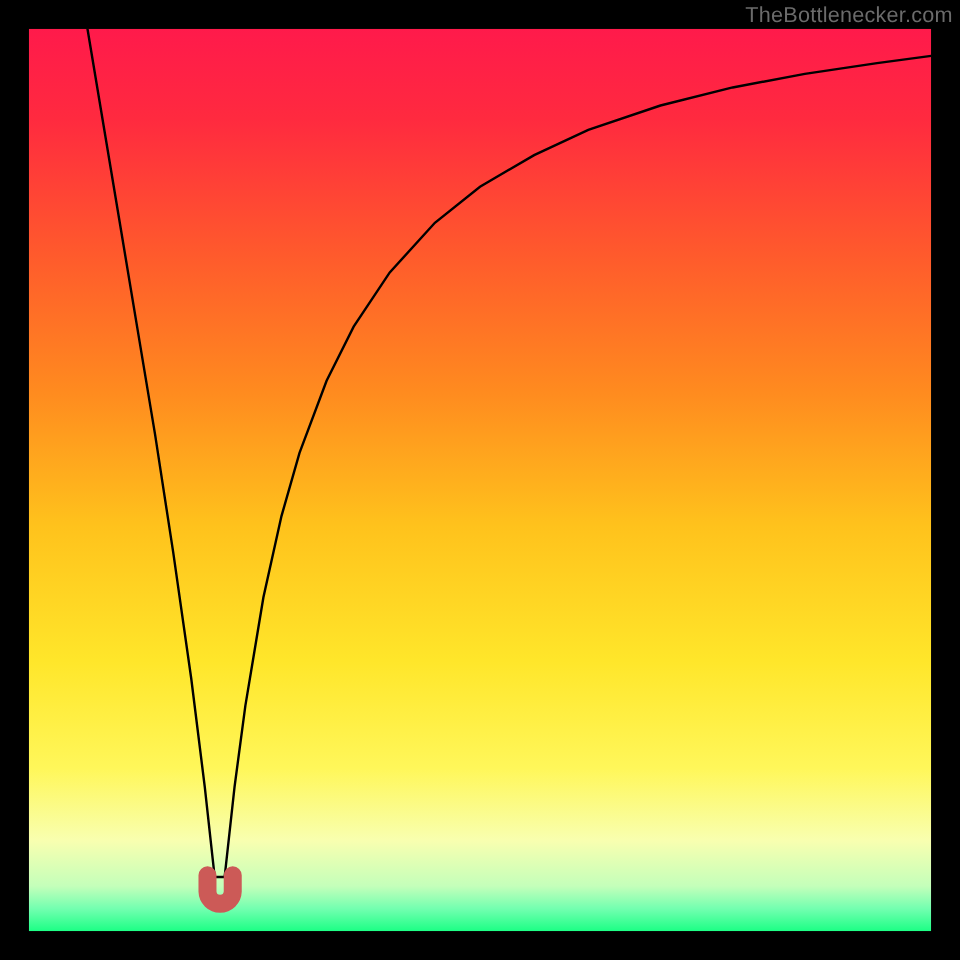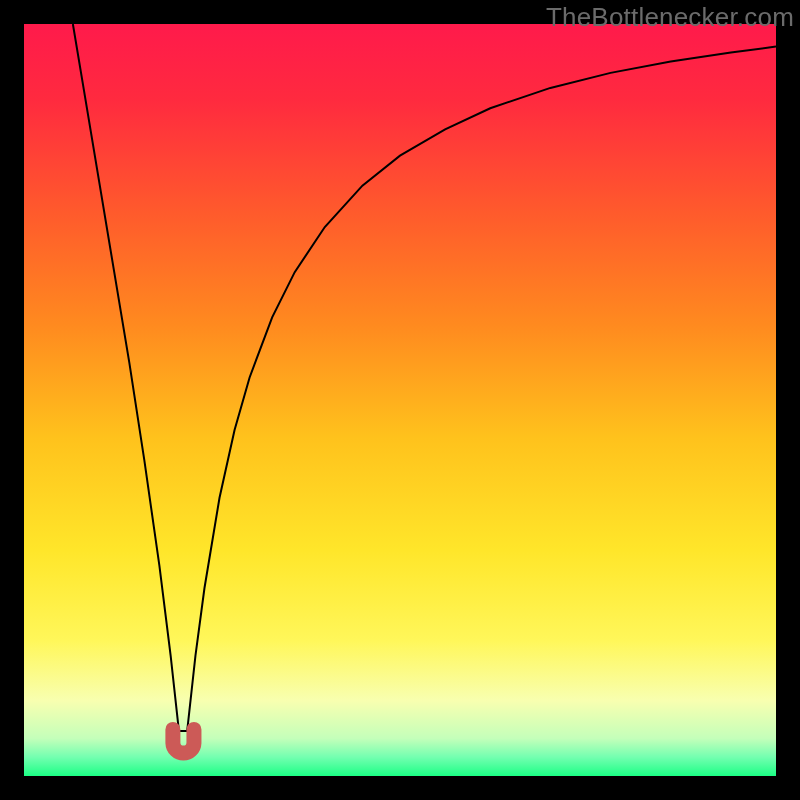--- a/index.html
+++ b/index.html
@@ -24,21 +24,21 @@
     left: 0;
     top: 0;
     width: 752px;
     height: 752px;
   }
   .watermark {
     position: absolute;
     top: 2px;
     right: 6px;
     color: #6b6b6b;
-    font-size: 26px;
+    font-size: 18px;
     letter-spacing: 0.2px;
     font-weight: 400;
   }
   svg { display: block; }
 </style>
 </head>
 <body>
 
 <div class="frame">
   <svg class="plot-area" width="752" height="752" viewBox="0 0 752 752">

